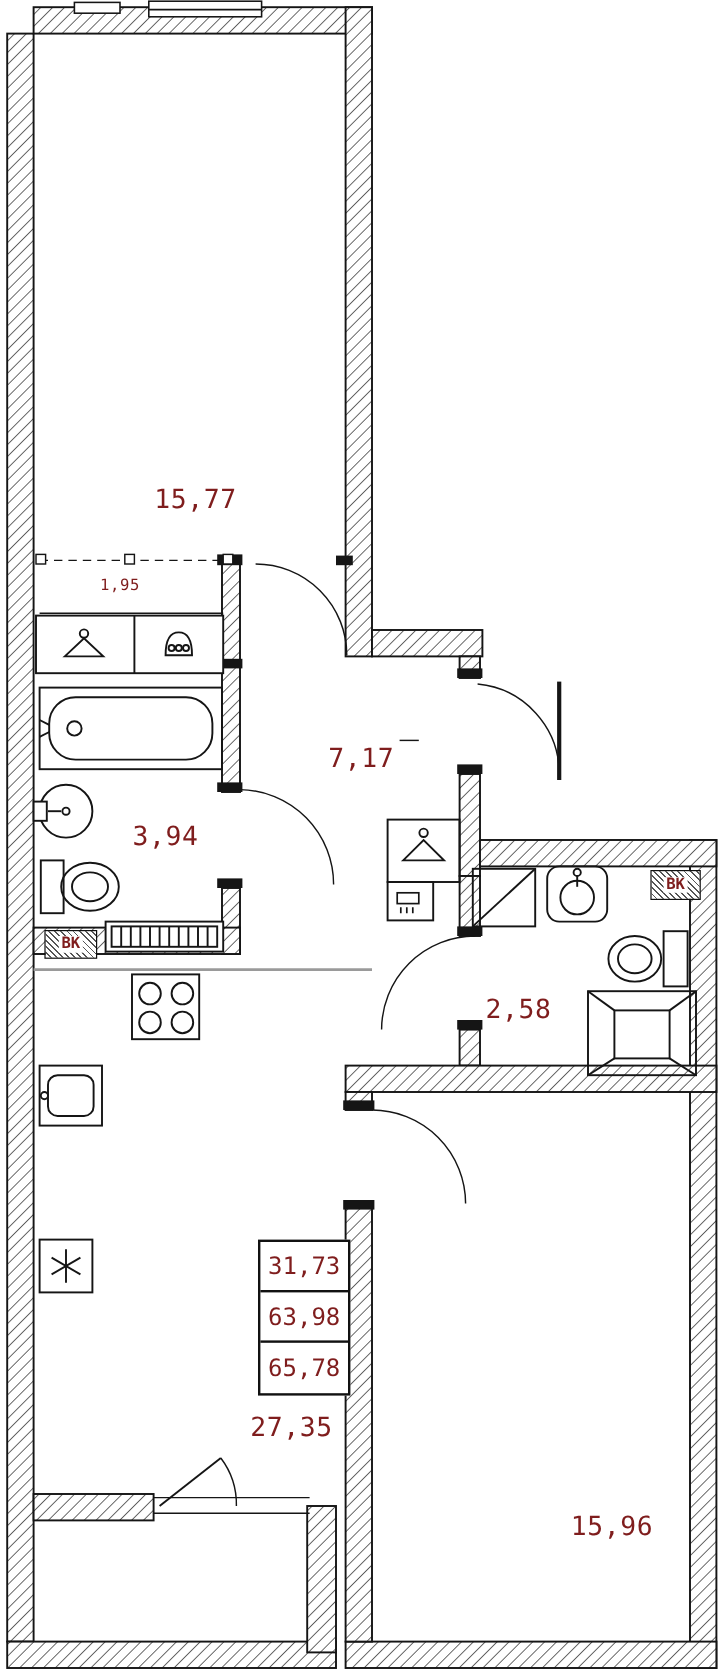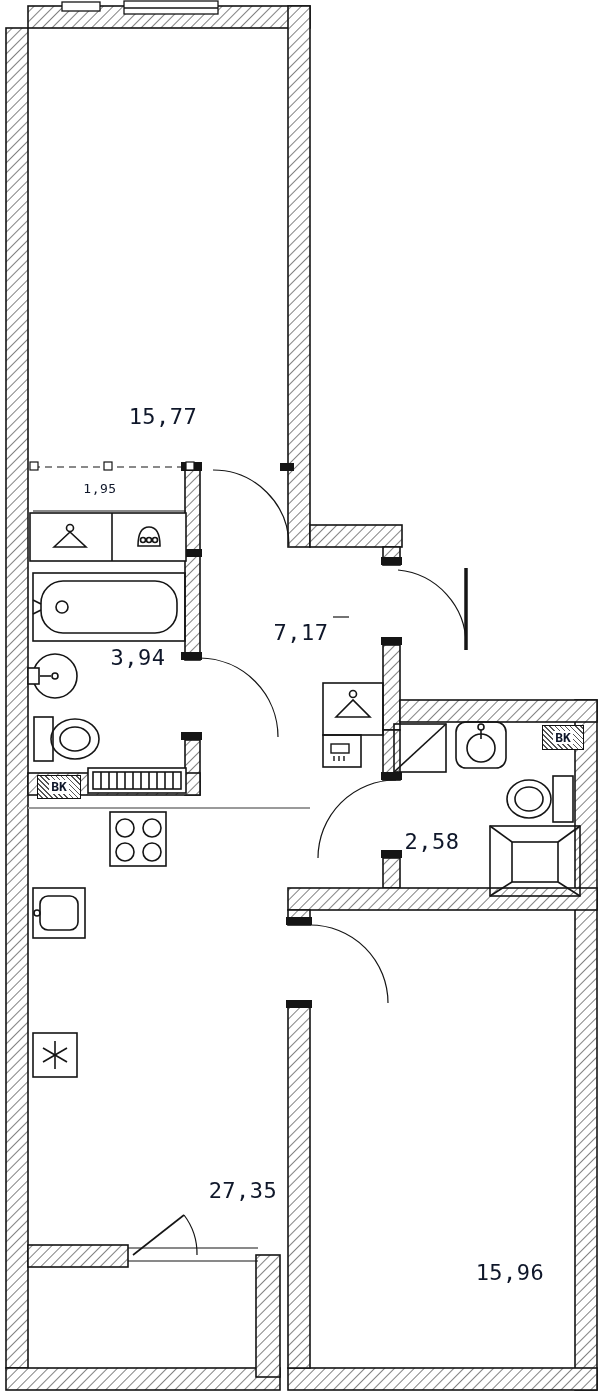--- a/index.html
+++ b/index.html
@@ -4,21 +4,21 @@
 <style>
   * { box-sizing: border-box; margin: 0; padding: 0; }
   html,body { background:#ffffff; }
   #plan {
     position: relative;
     width: 600px;
     height: 1393px;
     background: #ffffff;
     overflow: hidden;
     font-family: "DejaVu Sans Mono", monospace;
-    color: #0f172a;
+    color: #7f1d1d;
   }
   #plan svg { position:absolute; left:0; top:0; }
   .wall  { fill: url(#hatch); stroke:#151515; stroke-width:1.6; }
   .fix   { fill:none; stroke:#151515; stroke-width:1.6; }
   .thin  { fill:none; stroke:#151515; stroke-width:1.2; }
   .caps  { fill:#151515; stroke:none; }
 
   .lbl {
     position:absolute;
     text-align:center;
@@ -243,30 +243,35 @@
       </g>
     </g>
   </svg>
 
   <div class="lbl" style="left:110px;top:404px;width:106px">15,77</div>
 
   <div class="lbl sm" style="left:55px;top:481px;width:90px">1,95</div>
 
   <div class="lbl" style="left:248px;top:620px;width:106px">7,17</div>
 
-  <div class="lbl" style="left:85px;top:645px;width:106px">3,94</div>
+  <div class="lbl" style="left:85px;top:685px;width:106px">3,94</div>
 
   <div class="lbl" style="left:379px;top:829px;width:106px">2,58</div>
 
   <div class="lbl" style="left:190px;top:1178px;width:106px">27,35</div>
 
   <div class="lbl" style="left:457px;top:1260px;width:106px">15,96</div>
 
 
 
+  <div class="tbl">
+    <div class="tbl-row b">31,73</div>
+    <div class="tbl-row b">63,98</div>
+    <div class="tbl-row">65,78</div>
+  </div>
 
   <div class="vk" style="left:37px;top:775px;width:44px;height:24px">
     <span class="vk-t">ВК</span>
   </div>
   <div class="vk" style="left:542px;top:725px;width:42px;height:25px">
     <span class="vk-t">ВК</span>
   </div>
 
 </div>
 

